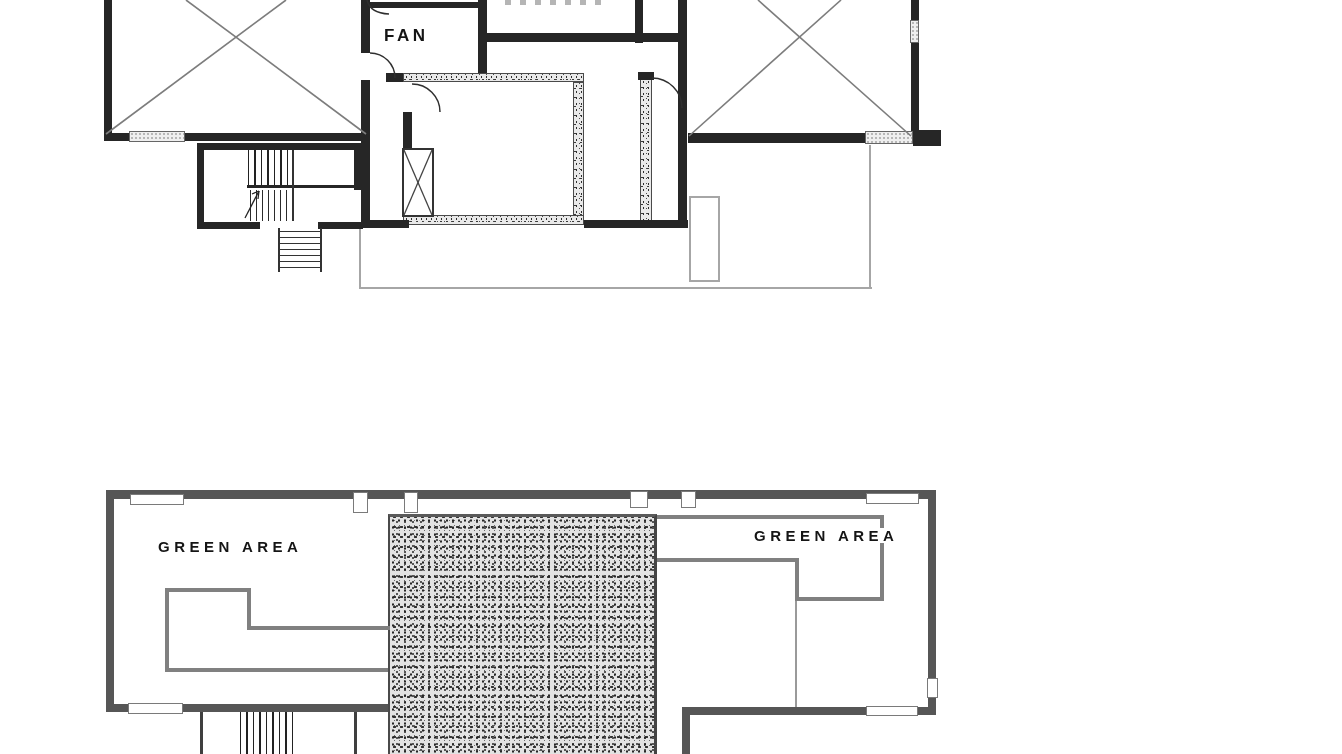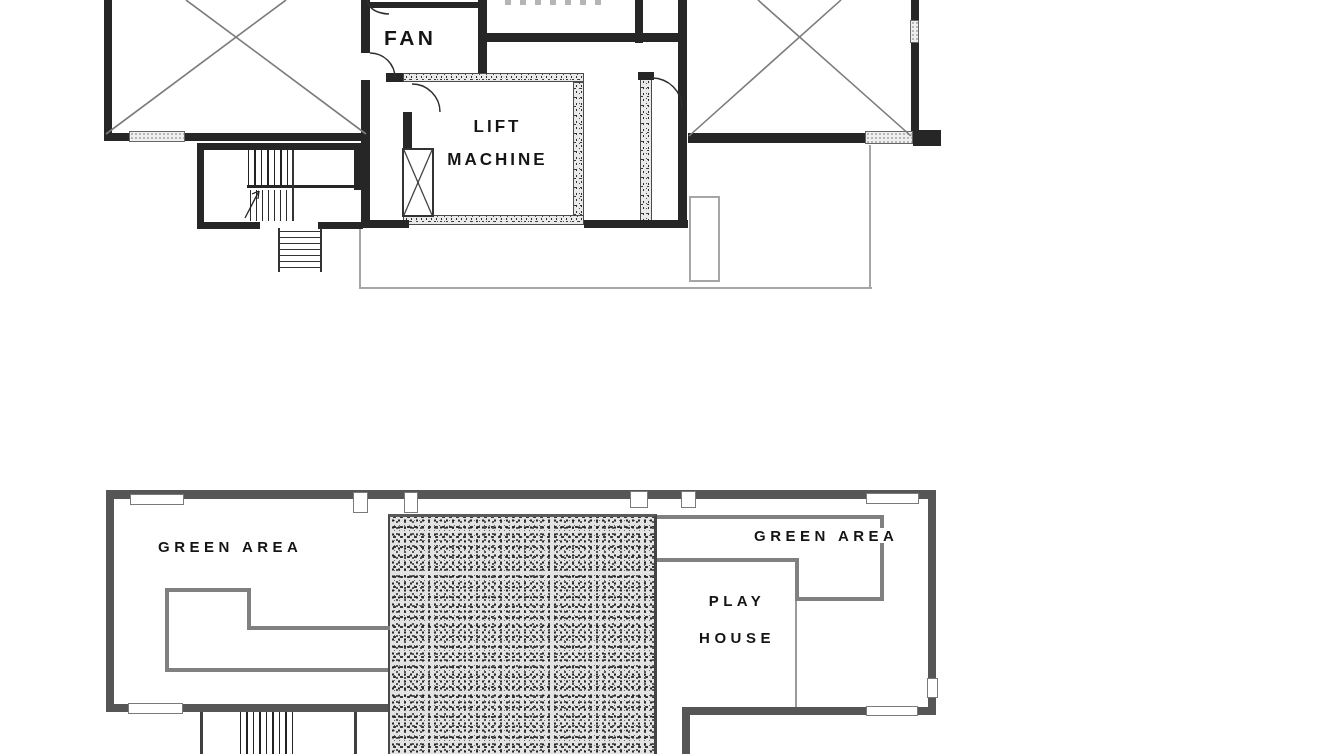--- a/index.html
+++ b/index.html
@@ -163,30 +163,22 @@
       <path d="M412,84 A28,28 0 0 1 440,112"></path>
       <path d="M652,78 A30,30 0 0 1 682,108"></path>
     </g>
     <g stroke="#222" stroke-width="1.3">
       <line x1="245" y1="218" x2="259" y2="191"></line>
       <line x1="259" y1="191" x2="252" y2="194"></line>
       <line x1="259" y1="191" x2="258" y2="199"></line>
     </g>
   </svg>
 
-  <div class="lbl" style="left:382px;top:27px;font-size:21px;letter-spacing:3.5px">FAN</div>
+  <div class="lbl" style="left:382px;top:27px;font-size:17px;letter-spacing:3.5px">FAN</div>
 
-  <div class="lbl2" style="left:420px;top:117px;width:155px;font-size:17px;letter-spacing:3px">
-    <div>LIFT</div>
-    <div style="margin-top:13px">MACHINE</div>
-  </div>
 
 
   <div class="lbl" style="left:156px;top:539px;font-size:15px;letter-spacing:4.5px">GREEN AREA</div>
 
   <div class="lbl" style="left:752px;top:528px;font-size:15px;letter-spacing:4.5px">GREEN AREA</div>
 
-  <div class="lbl2" style="left:667px;top:592px;width:140px;font-size:15px;letter-spacing:4.5px">
-    <div>PLAY</div>
-    <div style="margin-top:20px">HOUSE</div>
-  </div>
 
 </div>
 
 </body></html>

